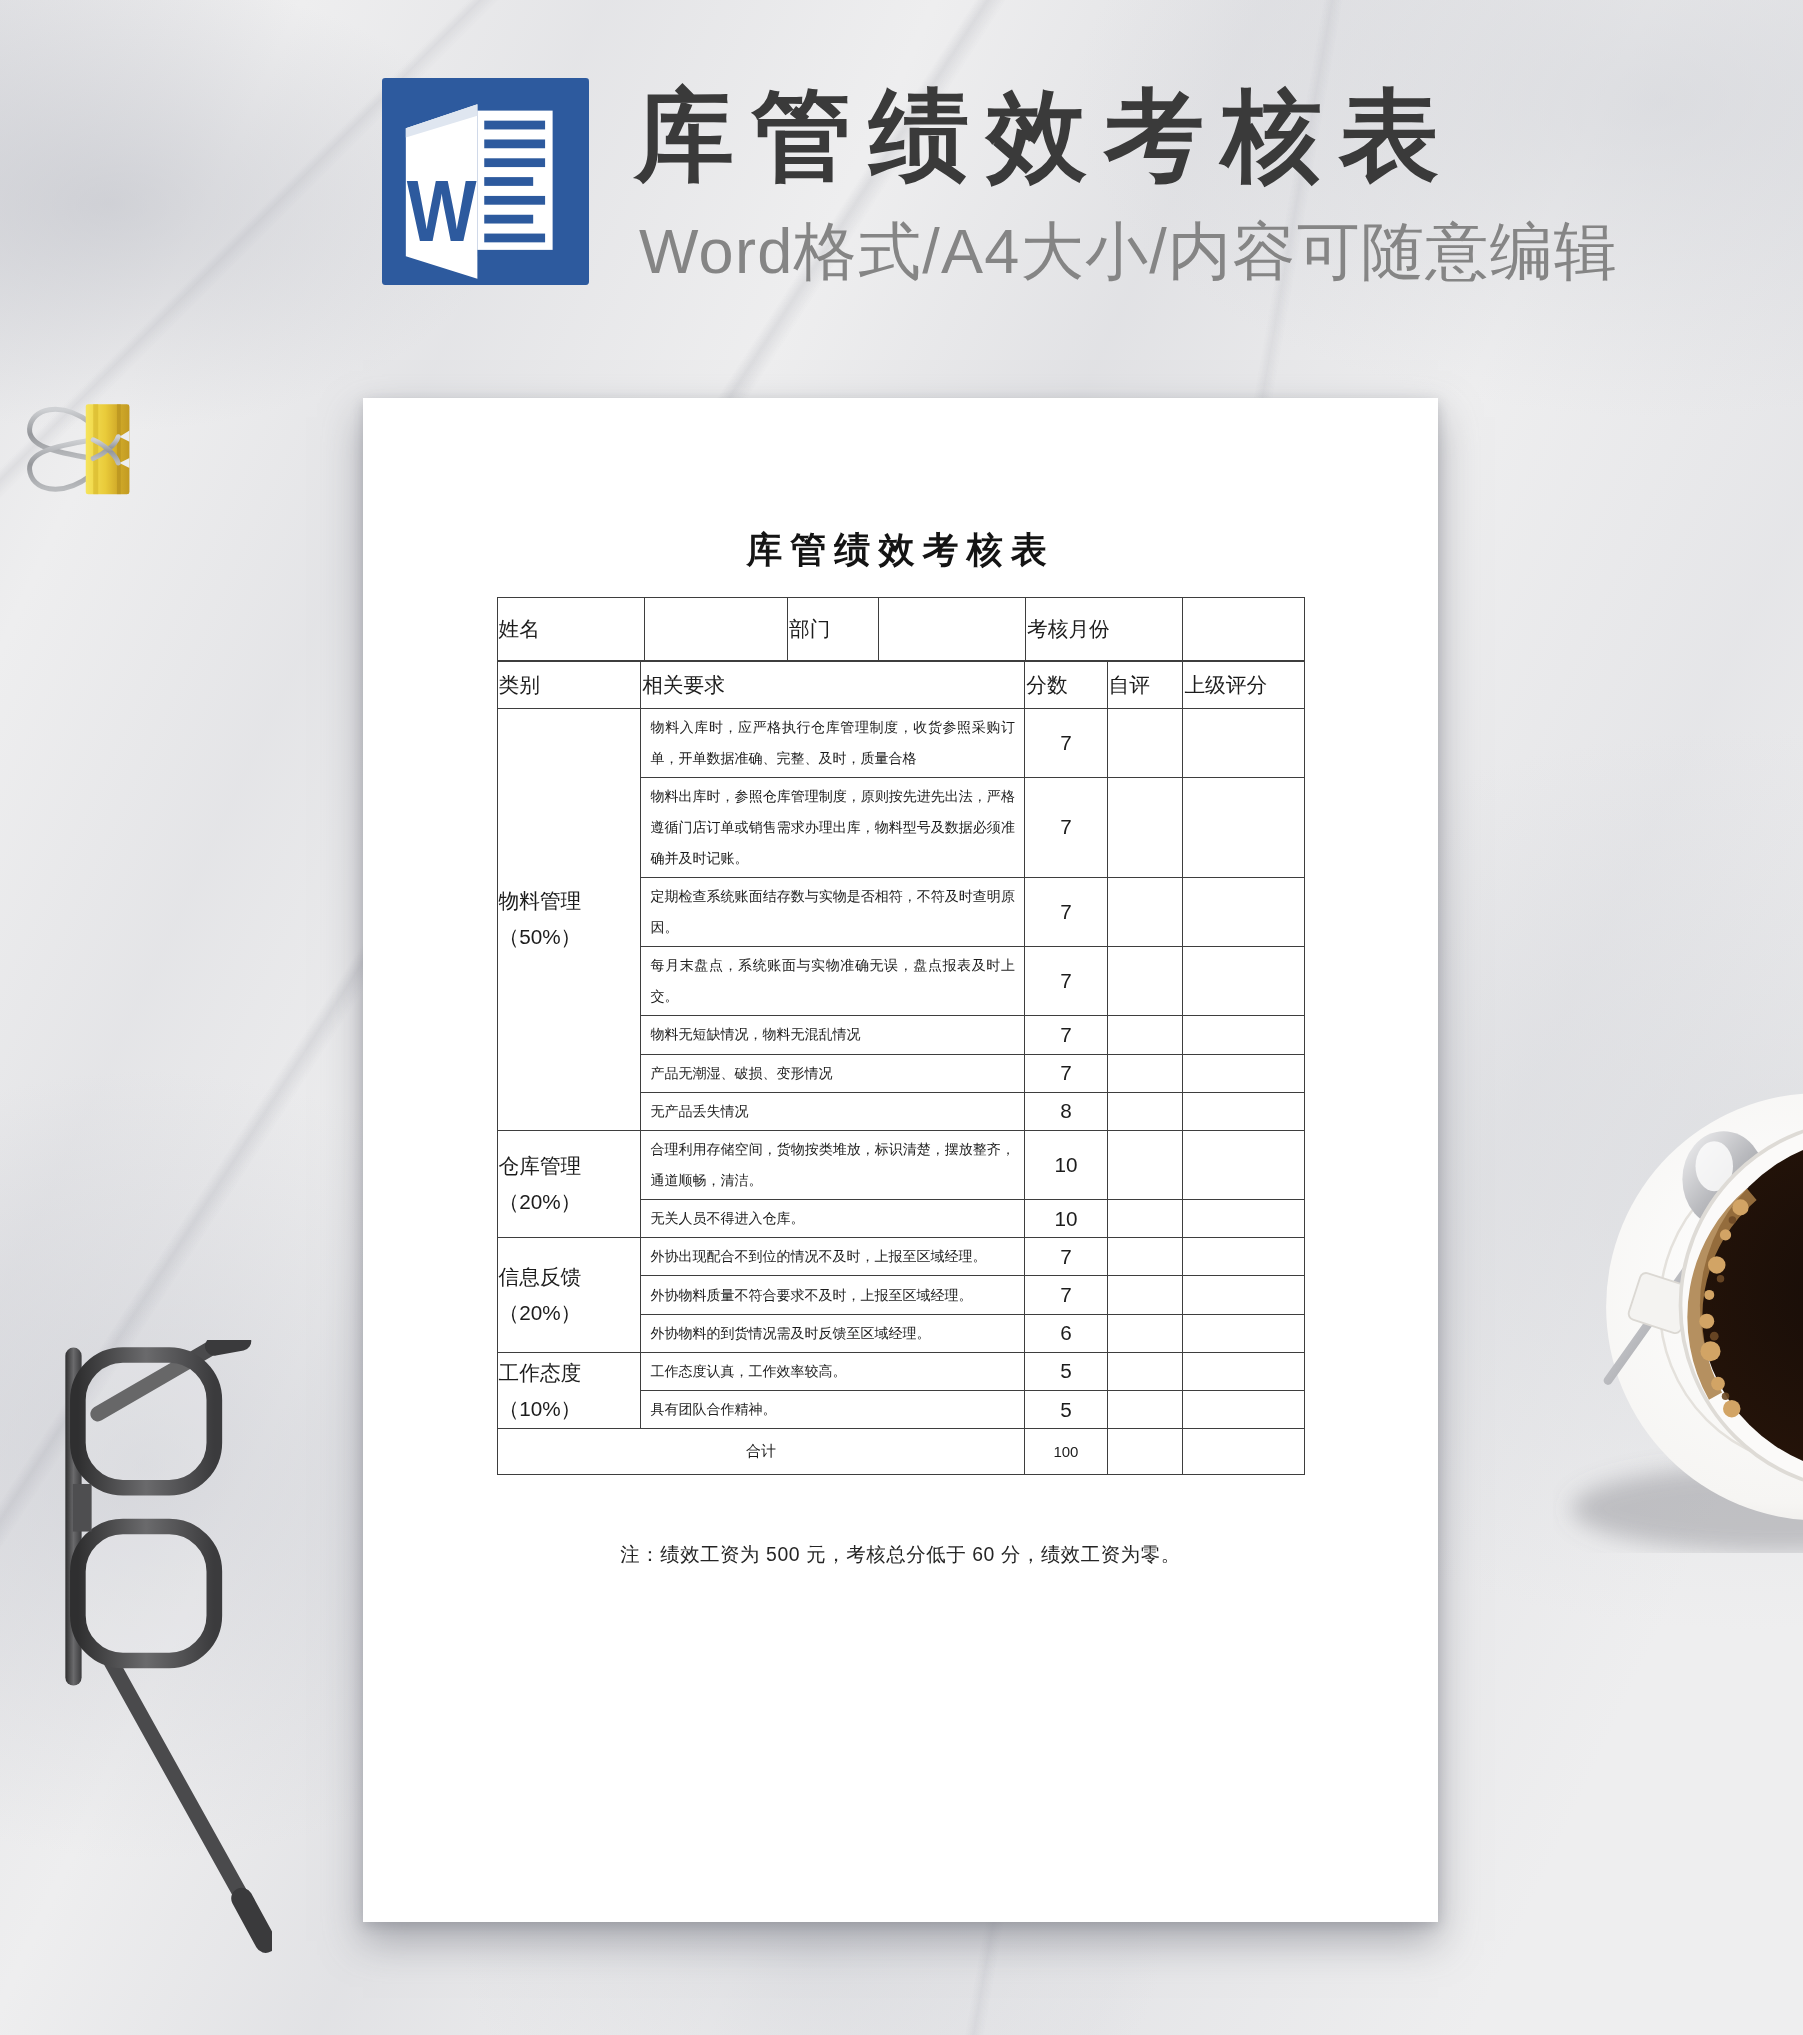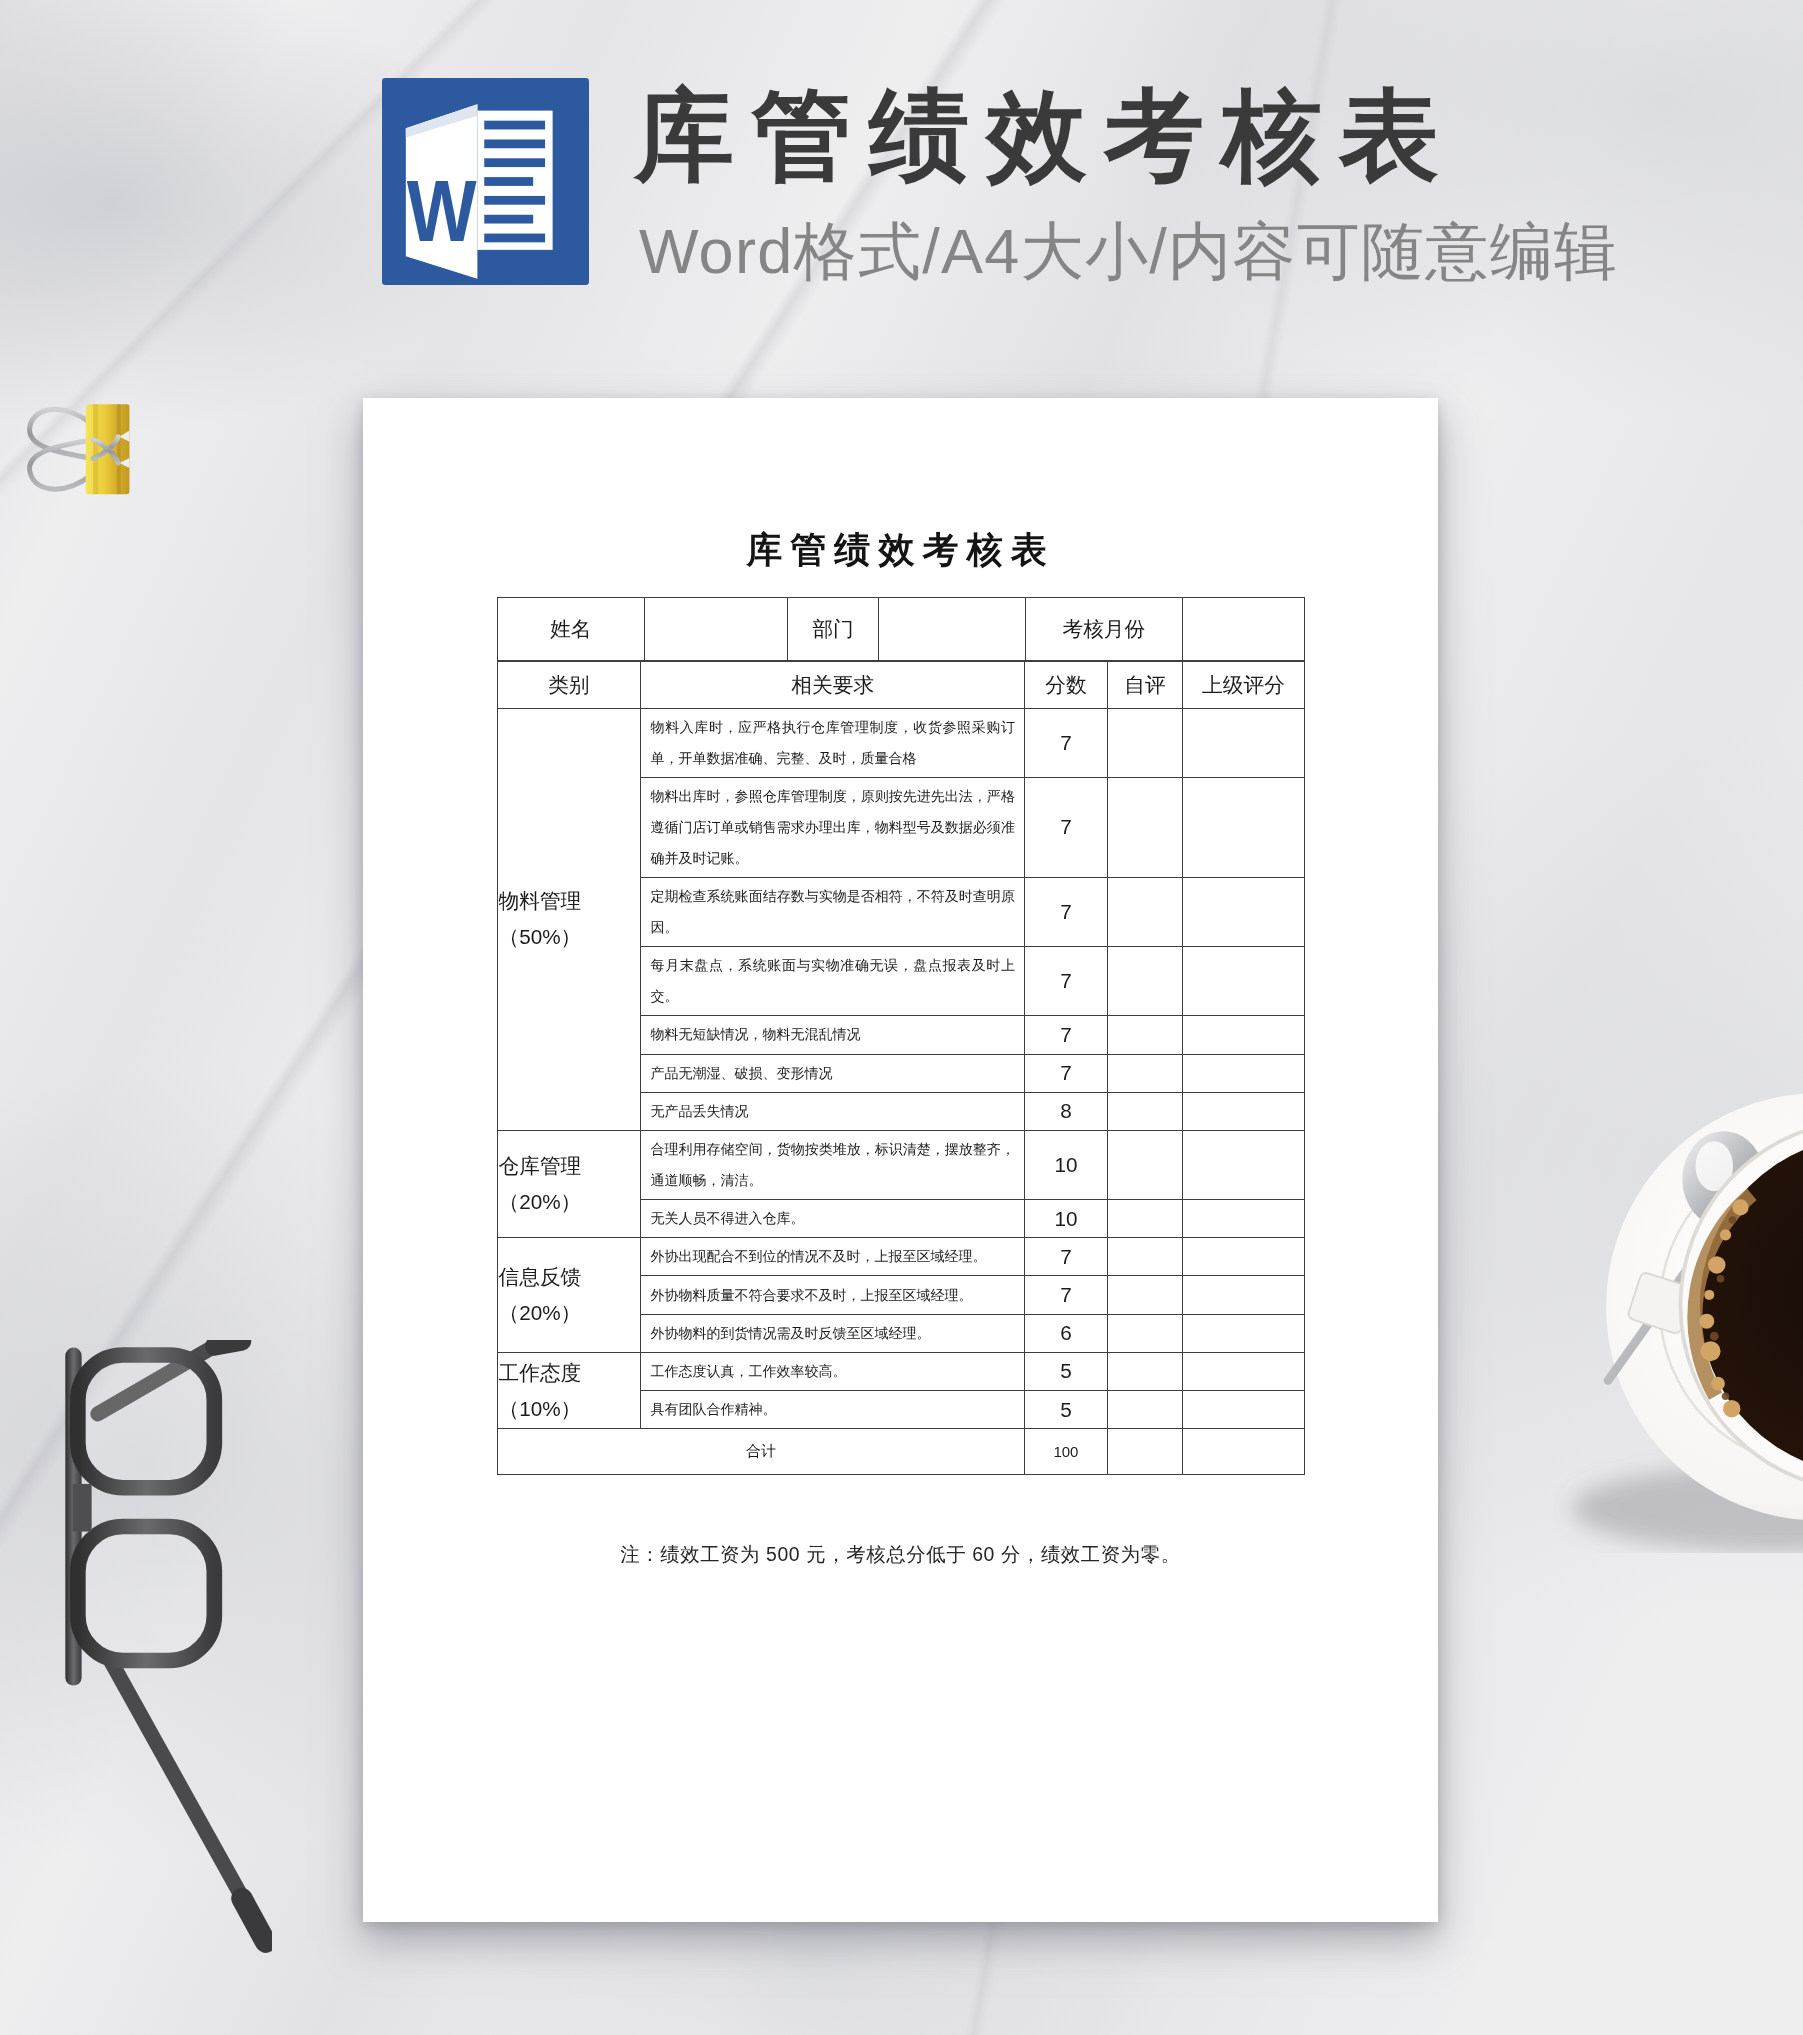--- a/index.html
+++ b/index.html
@@ -52,22 +52,22 @@
   .doc-title{
     padding-top:132px;text-align:center;
     font-size:36px;line-height:39px;font-weight:bold;letter-spacing:8.1px;
     color:#141414;
   }
   .tables{width:808px;margin:27.6px auto 0;}
   table{border-collapse:collapse;width:100%;table-layout:fixed;color:#1c1c1c;}
   table.info{border:1.9px solid #3e3e3e;border-bottom:1.3px solid #3e3e3e;}
   table.main{border:1.9px solid #3e3e3e;border-top:1.9px solid #3e3e3e;}
   td,th{border:1.3px solid #3e3e3e;font-weight:normal;}
-  .info td{height:60px;text-align:center;font-size:20.7px;}
-  .main th{height:44px;text-align:center;font-size:20.7px;}
+  .info td{height:60px;font-size:20.7px;}
+  .main th{height:44px;text-align:left;font-size:20.7px;}
   td.cat{font-size:20.7px;line-height:36px;vertical-align:middle;}
   td.req{
     text-align:justify;vertical-align:middle;
     font-size:14px;line-height:31px;padding:3.1px 9.4px;margin-top:20px;
   }
   td.score{text-align:center;vertical-align:middle;font-size:20.7px;}
   tr.total td{height:43px;font-size:15px;text-align:center;}
   .note{
     margin-top:66px;text-align:center;
     font-size:19.4px;letter-spacing:0.6px;color:#252525;

